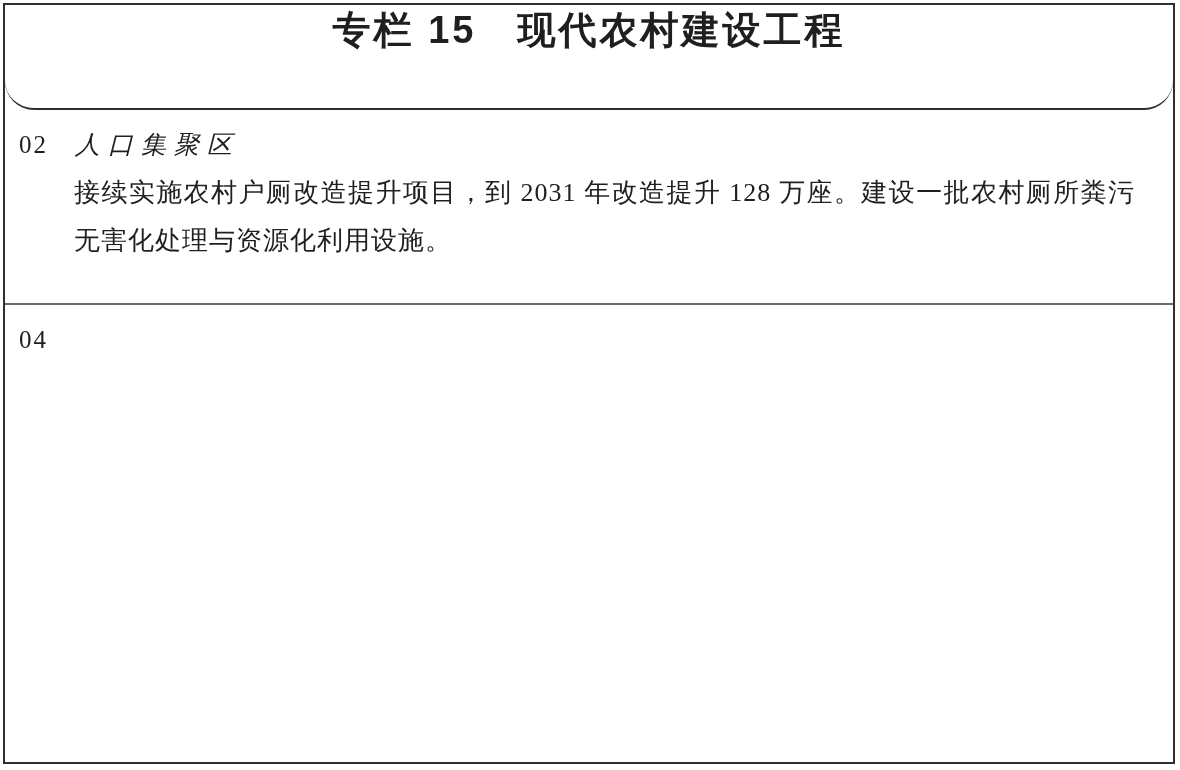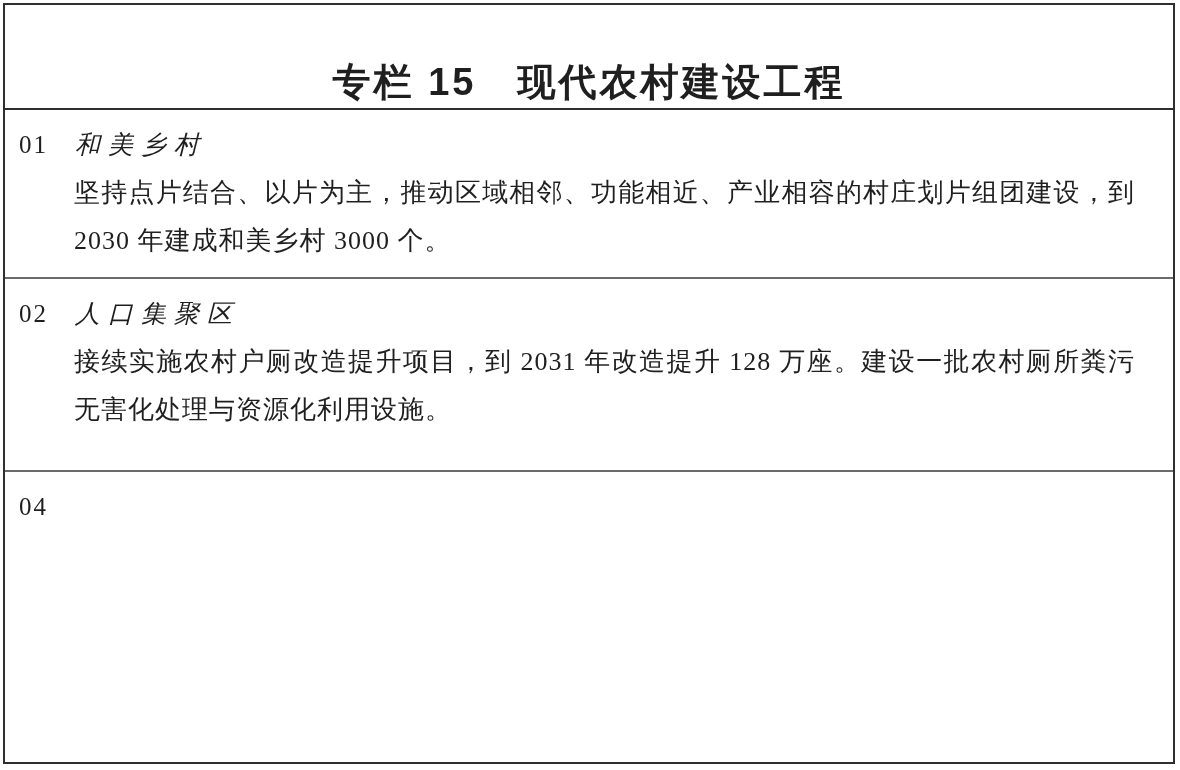--- a/index.html
+++ b/index.html
@@ -19,22 +19,23 @@
     background: var(--bg, #ffffff);
     display: flex;
     flex-direction: column;
     color: var(--ink, #1f1f1f);
   }
   .title-bar {
     box-sizing: border-box;
     flex: 0 0 105px;
     border-bottom: 2px solid var(--border, #2f2f2f);
     display: flex;
-    align-items: flex-end;
+    align-items: flex-start;
     justify-content: center;
+    border-radius: 29px;
   }
   .title-bar h1 {
     margin: 0;
     font-family: "Liberation Sans", "DejaVu Sans", sans-serif;
     font-weight: 700;
     font-size: 38px;
     letter-spacing: 3px;
     color: var(--ink, #1f1f1f);
     white-space: pre;
   }
@@ -79,27 +80,20 @@
 </style>
 </head>
 <body>
 
 <div class="box">
 
   <div class="title-bar">
     <h1>专栏 15　现代农村建设工程</h1>
   </div>
 
-  <div class="section sec-1">
-    <div class="head-row">
-      <span class="num">01</span>
-      <span class="head">和美乡村</span>
-    </div>
-    <p class="body-text">坚持点片结合、以片为主，推动区域相邻、功能相近、产业相容的村庄划片组团建设，到 2030 年建成和美乡村 3000 个。</p>
-  </div>
 
   <div class="section sec-2">
     <div class="head-row">
       <span class="num">02</span>
       <span class="head">人口集聚区</span>
     </div>
     <p class="body-text">接续实施农村户厕改造提升项目，到 2031 年改造提升 128 万座。建设一批农村厕所粪污无害化处理与资源化利用设施。</p>
   </div>
 
 

